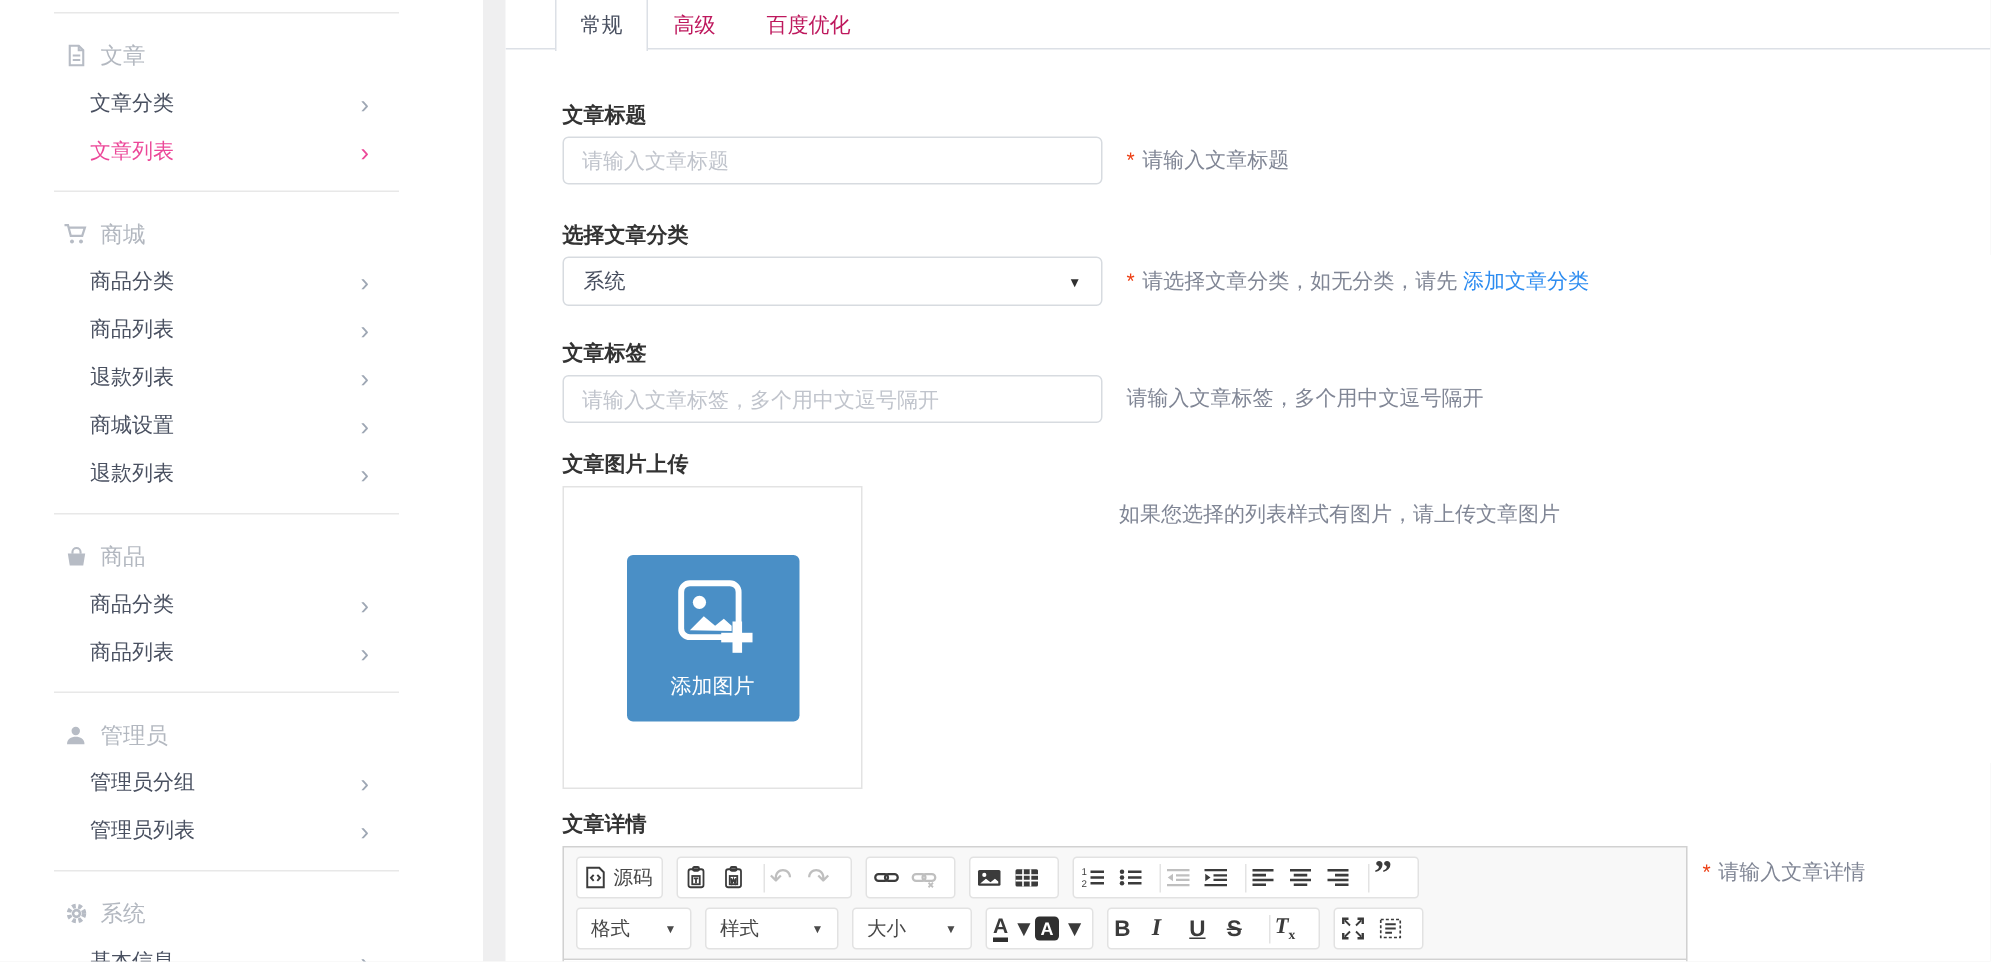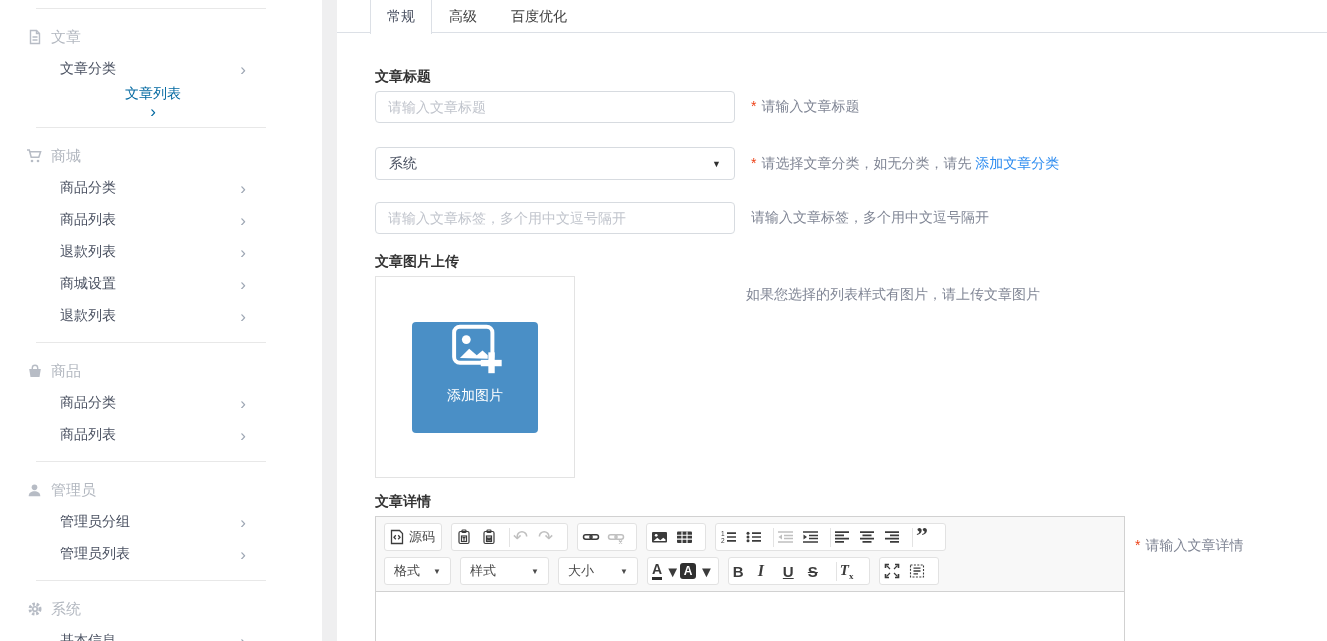--- a/index.html
+++ b/index.html
@@ -6,79 +6,79 @@
   html,body { width:1327px; height:641px; overflow:hidden; }
   body {
     background:#efeff0;
     font-family:"Liberation Sans","DejaVu Sans",sans-serif;
     color:#495060; font-size:14px; position:relative;
   }
   
   .sidebar { position:absolute; left:0; top:0; width:322px; height:641px; background:#fff; }
   .sdiv { border-top:1px solid #e8e8e8; margin:0 56px 0 36px; }
   .sdiv.first { margin-top:8px; }
-  .shead { display:flex; align-items:center; height:32px; margin-top:12px; padding-left:26px;
+  .shead { display:flex; align-items:center; height:32px; margin-top:12px; padding-left:42px;
            color:#b3b8c0; font-size:15px; cursor:pointer; }
   .shead .sicon { width:17px; height:17px; margin-right:8px; display:inline-flex; align-items:center; justify-content:center; }
   .shead .sicon svg { display:block; }
   .sitem { display:flex; align-items:center; justify-content:space-between; height:32px;
            padding:0 76px 0 60px; color:#495060; font-size:14px; cursor:pointer; }
   .sitem .chev { color:#9ea7b4; font-size:17px; line-height:1; }
-  .sitem.active, .sitem.active .chev { color:#0369a1;flex-direction:column; }
+  .sitem.active, .sitem.active .chev { color:#ec4899; }
   .side-after { margin-top:10px; }
   
   .main { position:absolute; left:337px; top:0; width:990px; height:641px; background:#fff; overflow:hidden; }
   .tabbar { position:relative; height:33px; padding-left:33px; display:flex; align-items:stretch; }
   .tabbar::after { content:''; position:absolute; left:0; right:0; bottom:0; height:1px; background:#dce0e6; }
   .tab { display:flex; align-items:center; padding:0 16px; cursor:pointer; }
   .tab.active { position:relative; z-index:1; background:#fff; height:34px;
                 border-left:1px solid #dce0e6; border-right:1px solid #dce0e6; color:#495060; }
-  .tab.inactive { color:#404040; padding:0 17px; }
+  .tab.inactive { color:#be185d; padding:0 17px; }
   .form { padding-left:38px; }
   .flabel { font-weight:bold; color:#333; font-size:14px; line-height:18px; height:18px; }
   .g1{margin-top:34px} .g2{margin-top:24px} .g3{margin-top:22px} .g4{margin-top:18px} .g5{margin-top:14px}
   .frow { display:flex; align-items:center; margin-top:6px; }
   .frow.top { align-items:flex-start; }
   input.txt { width:360px; height:32px; border:1px solid #d7dbe0; border-radius:4px;
               padding:0 12px; font-size:14px; color:#495060; outline:none;
               font-family:"Liberation Sans","DejaVu Sans",sans-serif; }
   input.txt::placeholder { color:#c0c4cc; }
   .selectbox { width:360px; height:33px; border:1px solid #d7dbe0; border-radius:4px;
                display:flex; align-items:center; justify-content:space-between;
                padding:0 13px; cursor:pointer; background:#fff; }
   .selectbox .sel-arrow { font-size:9px; color:#2f2f2f; }
   .hint { margin-left:16px; color:#808695; font-size:14px; white-space:nowrap; }
   .req { color:#ed3f14; margin-right:5px; }
   .hlink { color:#2d8cf0; cursor:pointer; text-decoration:none; }
   
   .upload-outer { width:200px; height:202px; border:1px solid #e3e3e3; background:#fff;
                   display:flex; align-items:center; justify-content:center; }
-  .upload-btn { width:126px; height:111px; background:#4a8fc6; border-radius:4px; cursor:pointer;
-                display:flex; flex-direction:column; align-items:center; color:#fff; }
+  .upload-btn { width:115px; height:111px; background:#4a8fc6; border-radius:4px; cursor:pointer;
+                display:flex; flex-direction:column; align-items:center; justify-content:center; color:#fff; }
   .upload-btn .ulabel { font-size:14px; margin-top:6px; }
   .uphint { margin-left:171px; margin-top:10px; }
-  .edhint { margin-left:10px; margin-top:21px; }
+  .edhint { margin-left:10px; margin-top:9px; }
   
   .editor { width:750px; border:1px solid #d1d1d1; background:#f8f8f8; height:220px; }
   .toolbar { padding:6px 8px 6px; }
   .tbrow { display:flex; gap:9px; }
   .tbrow + .tbrow { margin-top:6px; }
   .tbgroup { display:flex; align-items:center; background:#fff; border:1px solid #e2e2e2;
              border-radius:3px; padding:1px 4px; height:28px; }
   .tbtn { display:flex; align-items:center; justify-content:space-between; min-width:25px; height:25px;
           color:#3b3b3b; cursor:pointer; font-size:15px; }
   .tbtn svg { display:block; }
   .tbtn.dis { opacity:.32; cursor:default; }
   .tbsep { width:1px; height:19px; background:#e3e3e3; margin:0 3px; }
   .srclabel { font-size:13px; color:#474747; margin-left:4px; margin-right:2px; }
   .dd { display:flex; align-items:center; justify-content:space-between; background:#fff;
         border:1px solid #e2e2e2; border-radius:3px; height:28px; padding:0 9px;
         font-size:13px; color:#474747; cursor:pointer; }
   .dd .dd-arrow { font-size:8px; color:#4a4a4a; margin-left:8px; }
-  .dd.w1{width:67px} .dd.w2{width:89px} .dd.w3{width:80px}
+  .dd.w1{width:77px} .dd.w2{width:89px} .dd.w3{width:80px}
   .bi { font-weight:bold; font-size:15px; }
   .it { font-family:"Liberation Serif","DejaVu Serif",serif; font-style:italic; font-weight:bold; font-size:16px; }
   .un { text-decoration:underline; font-weight:bold; font-size:15px; }
   .st { text-decoration:line-through; font-weight:bold; font-size:15px; }
   .rf { font-family:"Liberation Serif","DejaVu Serif",serif; font-style:italic; font-weight:bold; font-size:15px; }
   .rf sub { font-size:9px; font-style:normal; }
   .colorA { font-weight:bold; font-size:14px; border-bottom:3px solid #2f2f2f; line-height:15px; }
   .bgA { background:#2f2f2f; color:#fff; font-weight:bold; font-size:12px; width:16px; height:16px;
          border-radius:3px; display:inline-flex; align-items:center; justify-content:center; }
   .quote { font-family:"Liberation Serif","DejaVu Serif",serif; font-weight:bold; font-size:24px;
@@ -215,30 +215,32 @@
 
     <div class="g1">
       <div class="flabel">文章标题</div>
       <div class="frow">
         <input class="txt" type="text" placeholder="请输入文章标题" style="">
         <span class="hint"><span class="req">*</span><span>请输入文章标题</span></span>
       </div>
     </div>
 
     <div class="g2">
+      <div class="flabel">选择文章分类</div>
       <div class="frow">
         <div class="selectbox">
           <span>系统</span>
           <span class="sel-arrow">▼</span>
         </div>
         <span class="hint"><span class="req">*</span><span>请选择文章分类，如无分类，请先</span> <a class="hlink">添加文章分类</a></span>
       </div>
     </div>
 
     <div class="g3">
+      <div class="flabel">文章标签</div>
       <div class="frow">
         <input class="txt" type="text" placeholder="请输入文章标签，多个用中文逗号隔开" style="">
         <span class="hint"><span>请输入文章标签，多个用中文逗号隔开</span></span>
       </div>
     </div>
 
     <div class="g4">
       <div class="flabel">文章图片上传</div>
       <div class="frow top">
         <div class="upload-outer">

